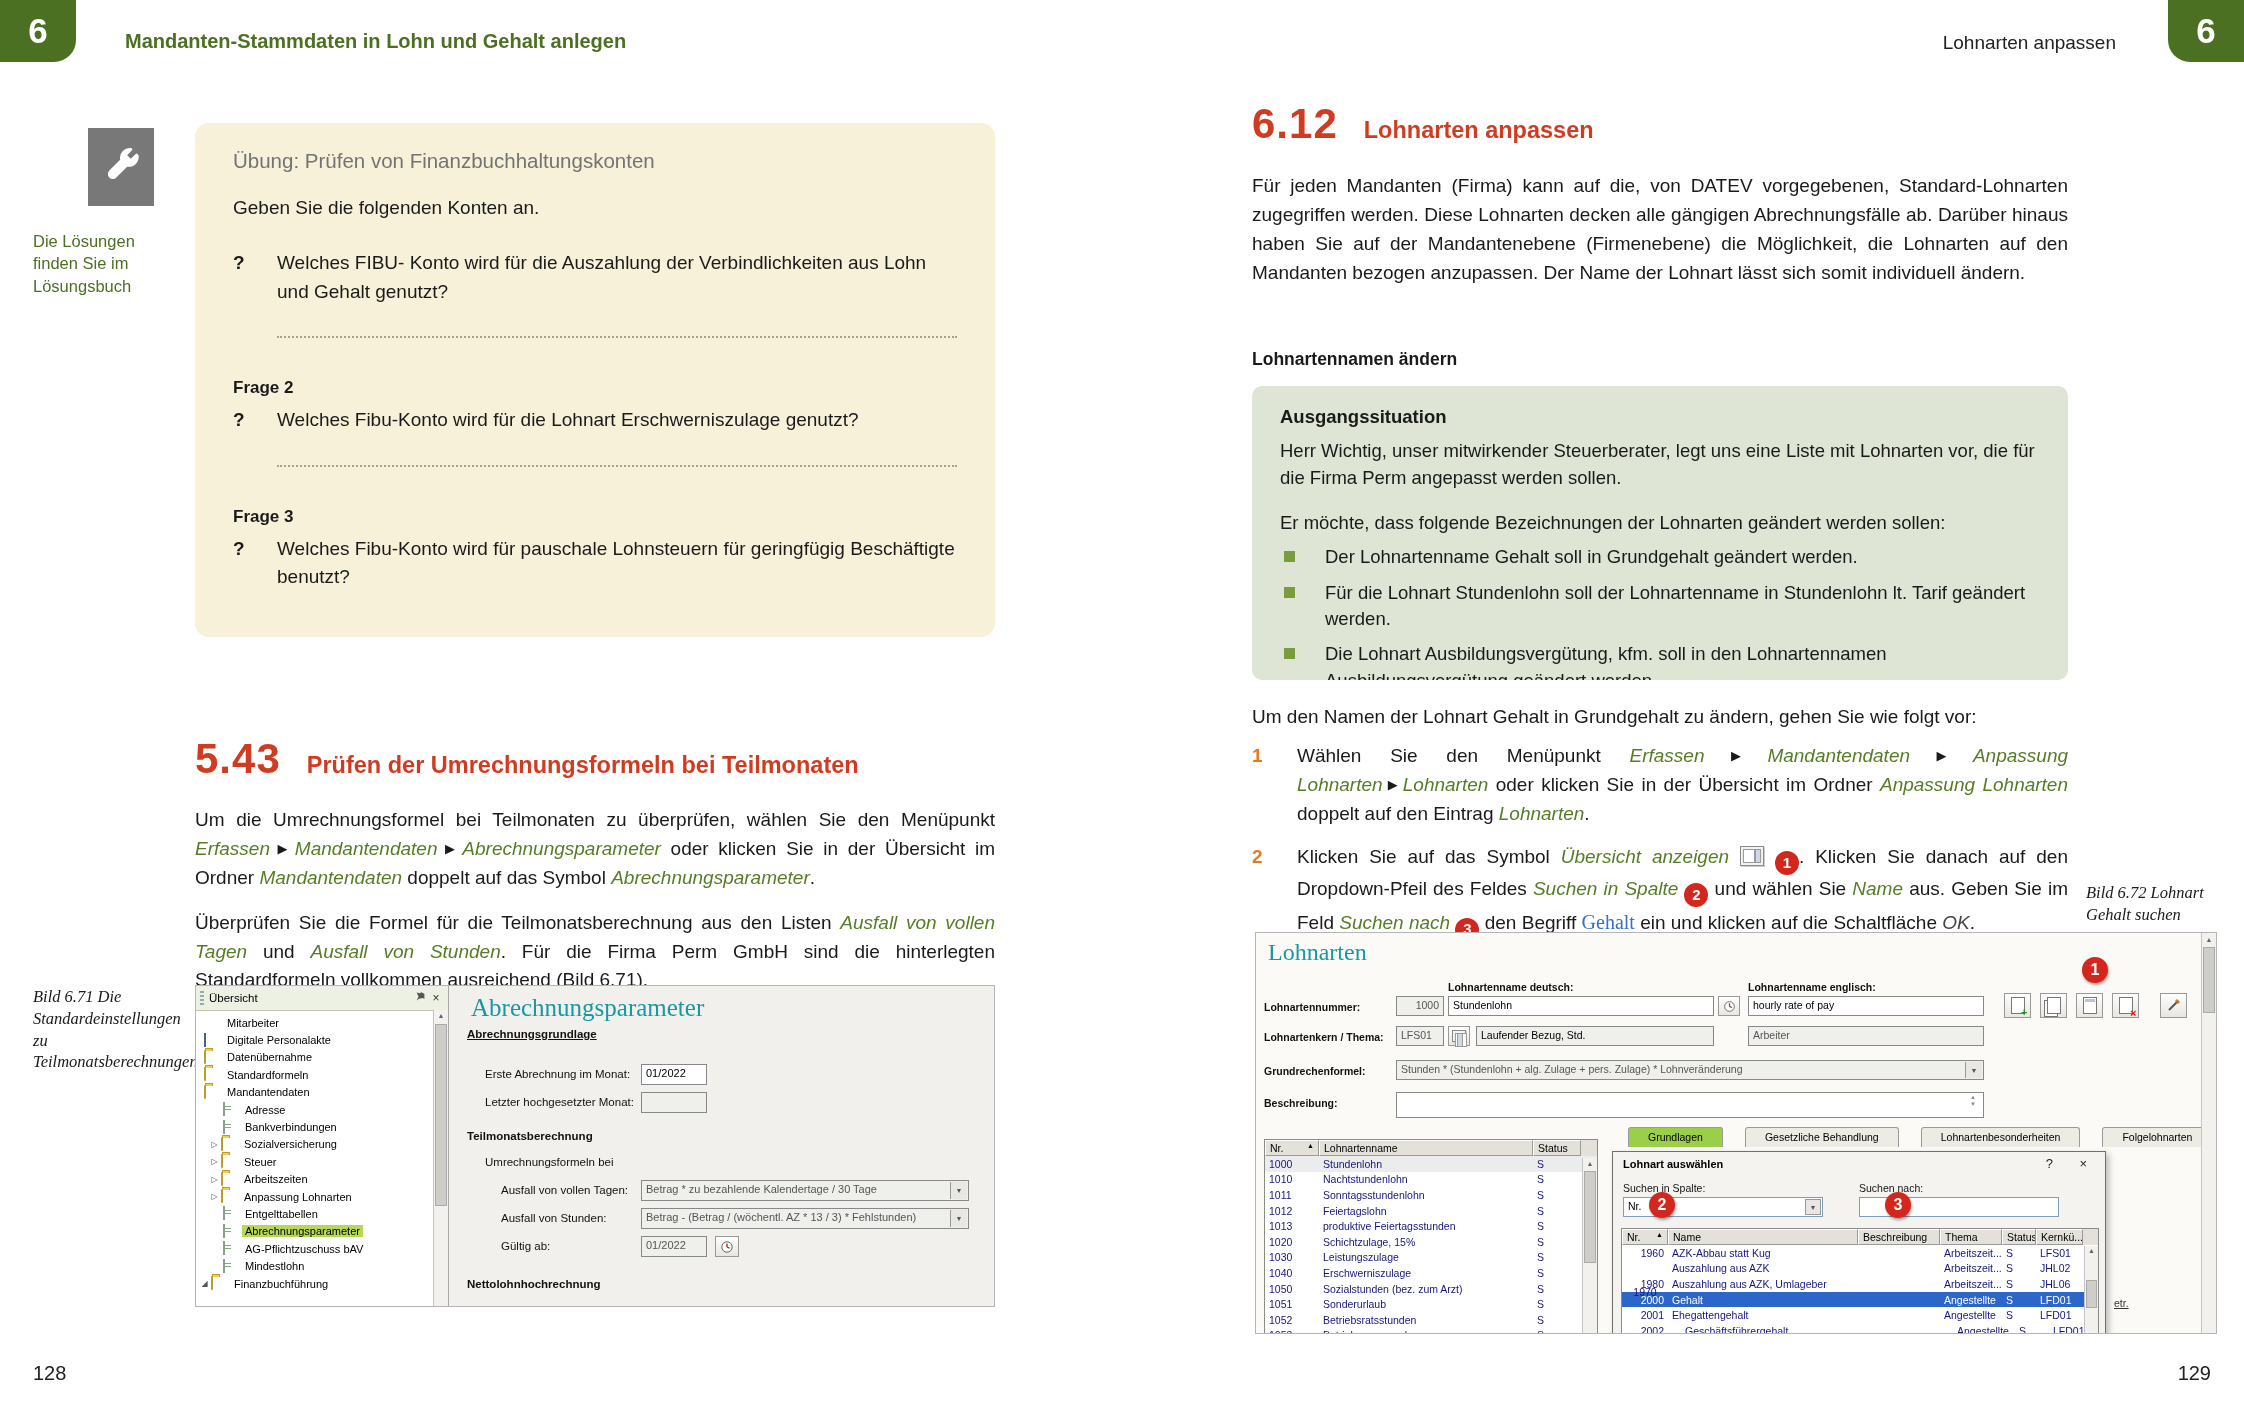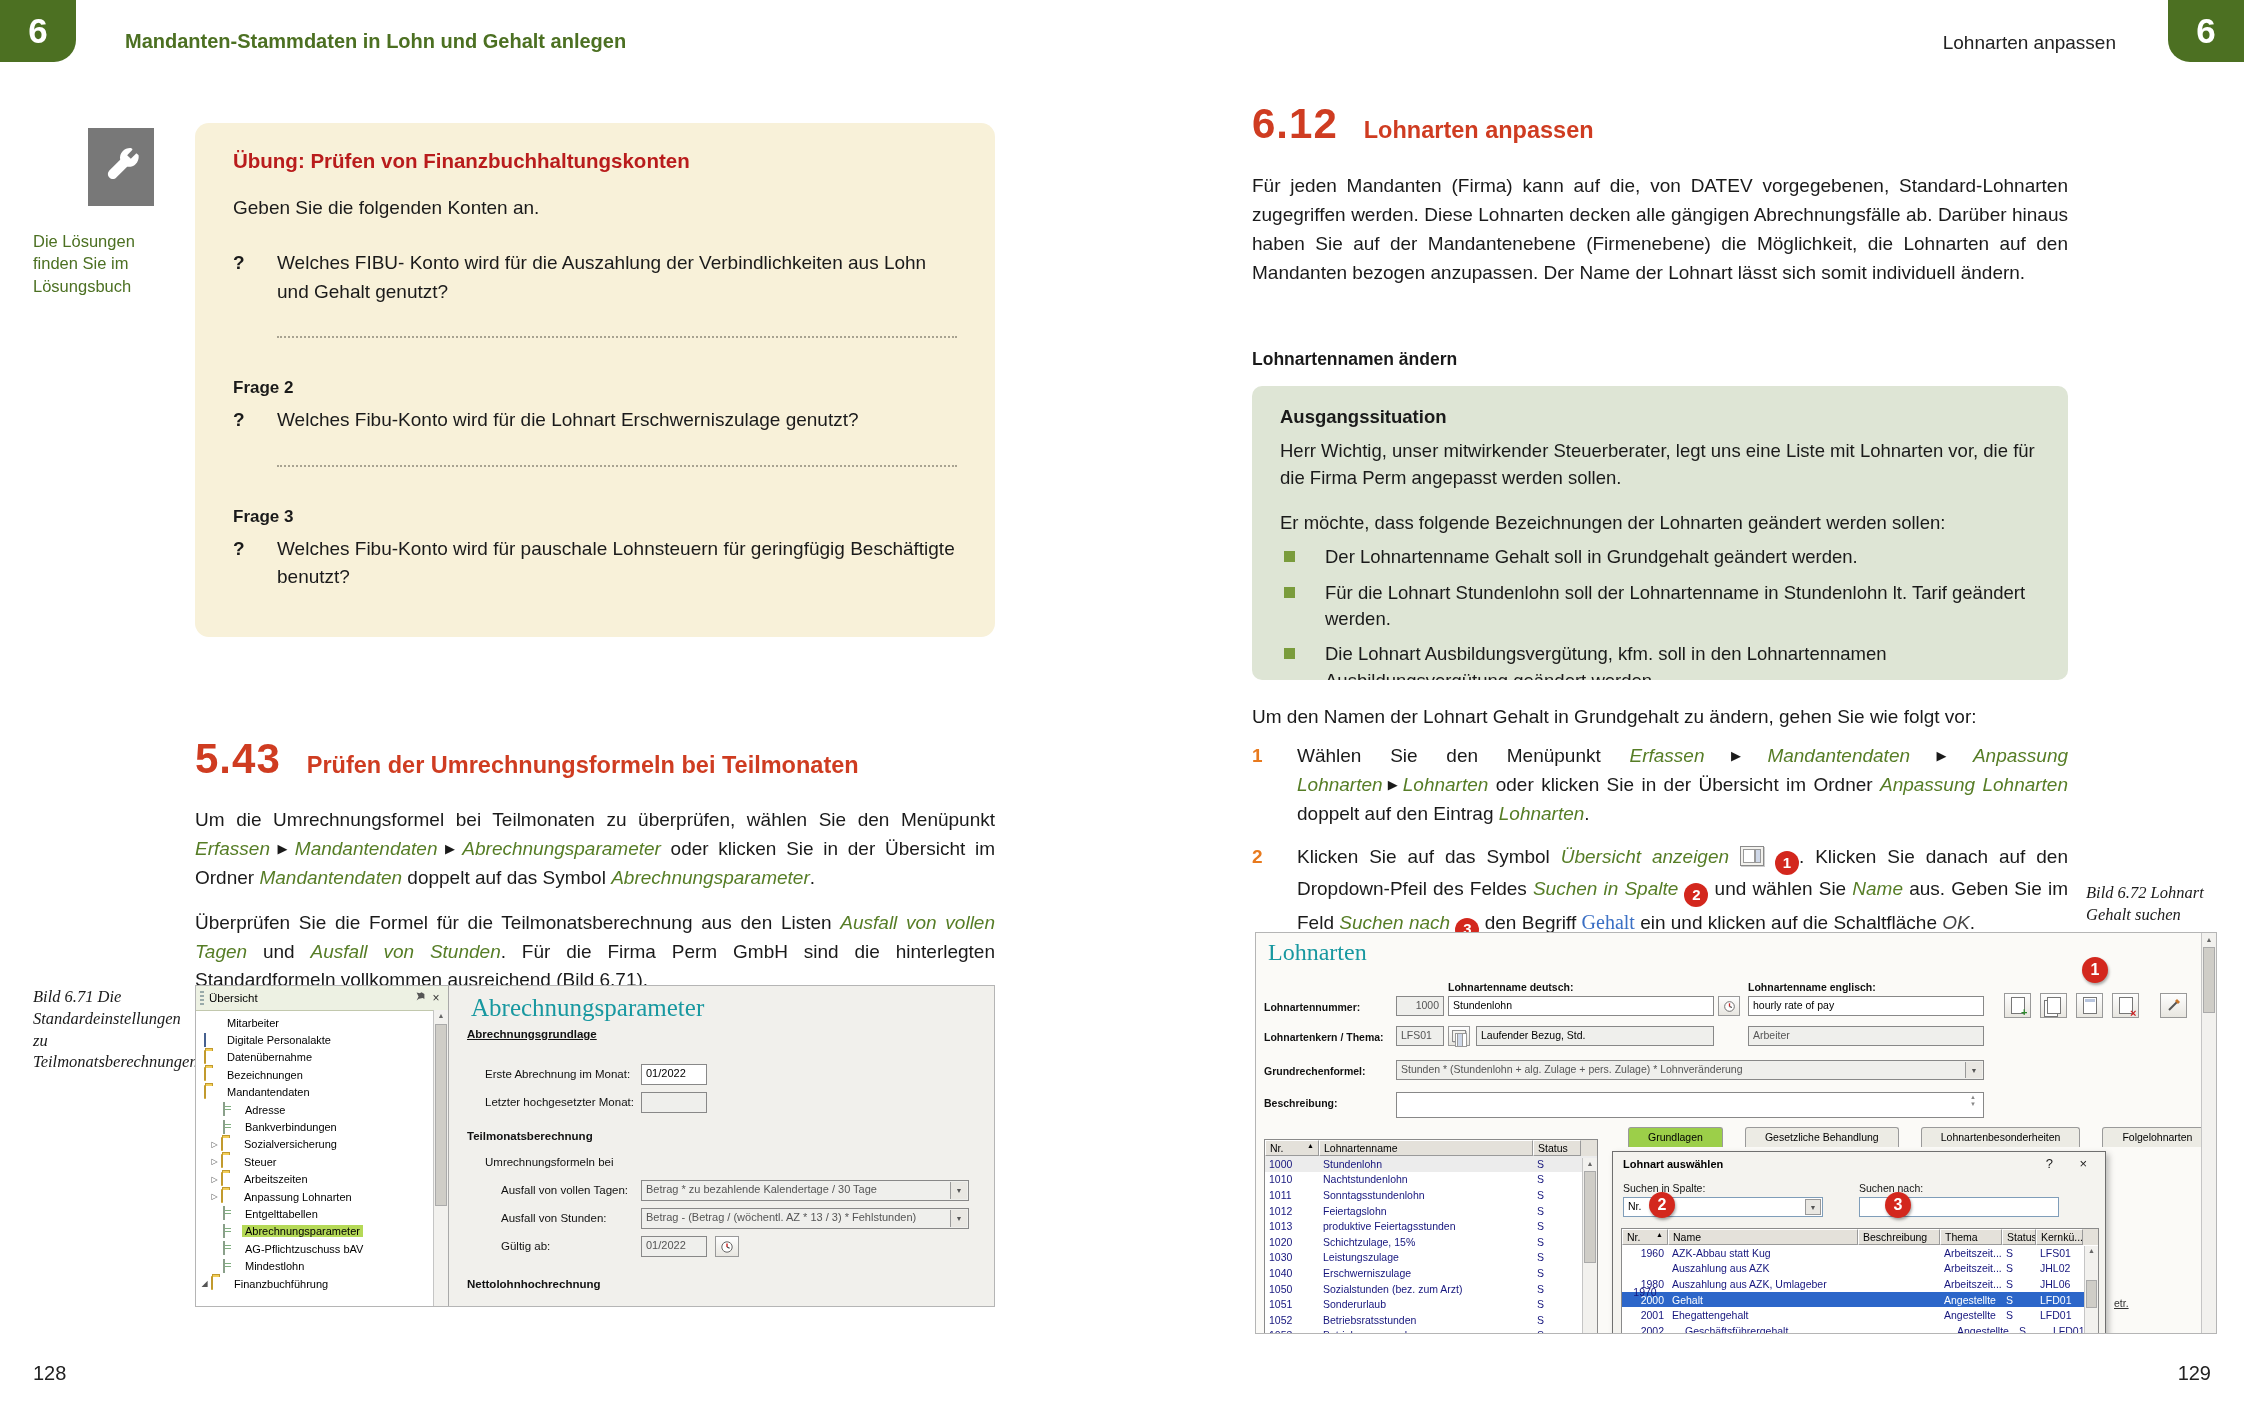--- a/index.html
+++ b/index.html
@@ -19,21 +19,21 @@
   
   .margin-iconbox{left:88px;top:128px;width:66px;height:78px;background:#787878;
                   display:flex;align-items:center;justify-content:center;}
   .margin-note{left:33px;top:230px;width:135px;font-size:16.5px;line-height:1.35;color:#4c7022;}
   .fig-caption{font-family:"Liberation Serif",serif;font-style:italic;font-size:16.5px;
                line-height:1.32;color:#1a1a1a;}
 
   
   .exercise{left:195px;top:123px;width:800px;height:514px;background:#f8f1d9;border-radius:14px;
             box-sizing:border-box;padding:26px 38px;overflow:hidden;}
-  .ex-title{color:#b91c1c;font-weight:bold;font-size:20.5px;margin:0 0 24px 0;}
+  .ex-title{color:#737373;font-weight:normal;font-size:20.5px;margin:0 0 24px 0;}
   .ex-intro{font-size:19px;margin:0 0 30px 0;}
   .frage-label{font-weight:bold;font-size:17px;margin:0 0 8px 0;}
   .frage-row{display:flex;font-size:19px;line-height:1.5;}
   .frage-q{width:44px;font-weight:bold;flex:none;}
   .answer-line{border-bottom:2px dotted #a8a391;margin:30px 0 40px 44px;height:0;}
 
   
   .sec-head{display:flex;align-items:baseline;gap:26px;color:#cf3c21;}
   .sec-num{font-size:42px;font-weight:bold;letter-spacing:1px;}
   .sec-title{font-size:23.5px;font-weight:bold;}
@@ -215,21 +215,21 @@
           <div class="tree-row" style="padding-left: 8px;">
             <span class="tree-ico"><span class="ico-cab"></span></span>
             <span class="tree-label">Digitale Personalakte</span>
           </div>
           <div class="tree-row" style="padding-left: 8px;">
             <span class="tree-ico"><span class="ico-folder"></span></span>
             <span class="tree-label">Datenübernahme</span>
           </div>
           <div class="tree-row" style="padding-left: 8px;">
             <span class="tree-ico"><span class="ico-folder"></span></span>
-            <span class="tree-label">Bezeichnungen</span>
+            <span class="tree-label">Standardformeln</span>
           </div>
           <div class="tree-row" style="padding-left: 8px;">
             <span class="tree-ico"><span class="ico-folder"></span></span>
             <span class="tree-label">Mandantendaten</span>
           </div>
           <div class="tree-row" style="padding-left: 26px;">
             <span class="tree-ico"><span class="ico-file"></span></span>
             <span class="tree-label">Adresse</span>
           </div>
           <div class="tree-row" style="padding-left: 26px;">

